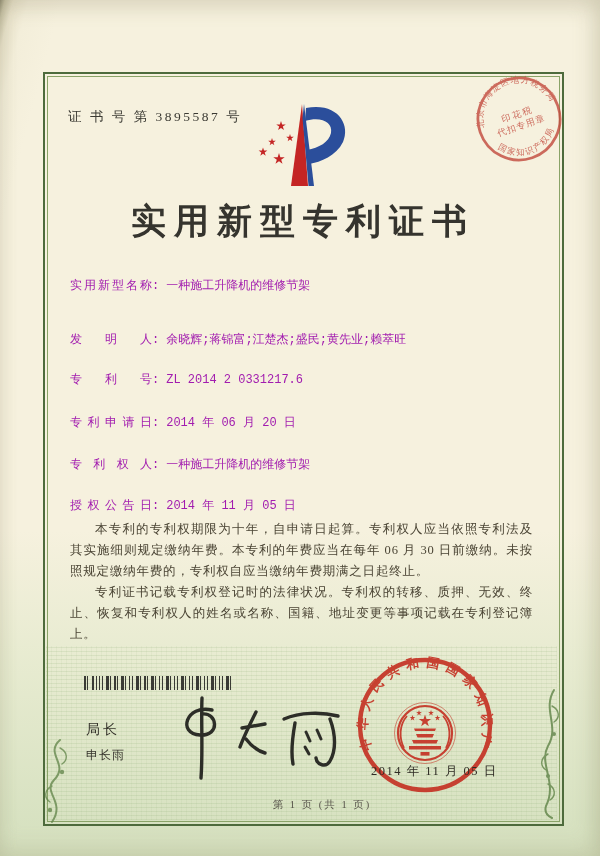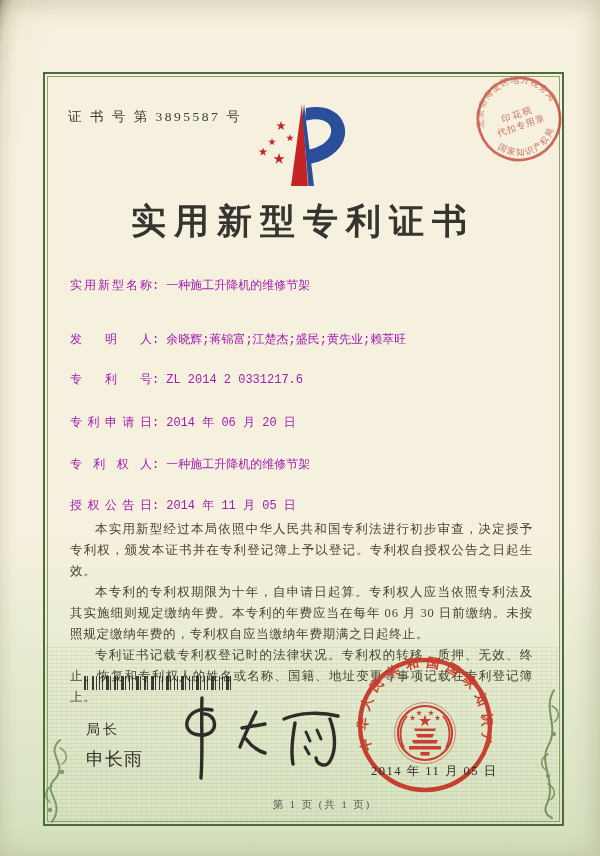--- a/index.html
+++ b/index.html
@@ -34,21 +34,21 @@
   .band{position:absolute;left:46px;top:646px;width:511px;height:174px;pointer-events:none;
     background:
       repeating-linear-gradient(0deg,rgba(121,160,97,0.14) 0 1px,rgba(121,160,97,0) 1px 4px),
       repeating-linear-gradient(90deg,rgba(121,160,97,0.07) 0 1px,rgba(121,160,97,0) 1px 5px);}
   .barcode{position:absolute;left:84px;top:676px;width:148px;height:14px;opacity:.85;
     background:
       repeating-linear-gradient(90deg,#1d1d1b 0 1.5px,transparent 1.5px 3px,#1d1d1b 3px 4px,
         transparent 4px 7.5px,#1d1d1b 7.5px 10px,transparent 10px 11.5px,
         #1d1d1b 11.5px 12.5px,transparent 12.5px 15px);}
   .director-title{position:absolute;left:86px;top:721px;font-size:14px;color:#35332b;letter-spacing:3px;}
-  .director-name{position:absolute;left:86px;top:747px;font-size:18px;color:#35332b;letter-spacing:1px;}
+  .director-name{position:absolute;left:86px;top:747px;font-size:12px;color:#35332b;letter-spacing:1px;}
   .signature{position:absolute;left:158px;top:694px;width:190px;height:88px;}
   .office-seal{position:absolute;left:355px;top:655px;width:140px;height:140px;opacity:.92;}
   .seal-date{position:absolute;left:371px;top:763px;font-size:12.5px;letter-spacing:1.5px;color:#2f2c25;z-index:5;}
   .tax-seal{position:absolute;left:474px;top:74px;width:90px;height:90px;transform:rotate(-19deg);opacity:.8;}
   .flourish-left{position:absolute;left:38px;top:738px;width:42px;height:86px;opacity:.75;}
   .flourish-right{position:absolute;left:534px;top:688px;width:30px;height:132px;opacity:.8;}
   .page-footer{position:absolute;left:43px;top:798px;width:558px;text-align:center;
     font-size:10.5px;letter-spacing:2px;color:#57534a;}
   svg{display:block;}
 </style>
@@ -99,21 +99,20 @@
   <span class="lbl">专利申请日</span><span class="colon">:</span><span class="val">2014 年 06 月 20 日</span>
 </div>
 <div class="field f5">
   <span class="lbl">专利权人</span><span class="colon">:</span><span class="val">一种施工升降机的维修节架</span>
 </div>
 <div class="field f6">
   <span class="lbl">授权公告日</span><span class="colon">:</span><span class="val">2014 年 11 月 05 日</span>
 </div>
 
 <div class="paras">
-  <p>本实用新型经过本局依照中华人民共和国专利法进行初步审查，决定授予专利权，颁发本证书并在专利登记簿上予以登记。专利权自授权公告之日起生效。</p>
   <p>本专利的专利权期限为十年，自申请日起算。专利权人应当依照专利法及其实施细则规定缴纳年费。本专利的年费应当在每年 06 月 30 日前缴纳。未按照规定缴纳年费的，专利权自应当缴纳年费期满之日起终止。</p>
   <p>专利证书记载专利权登记时的法律状况。专利权的转移、质押、无效、终止、恢复和专利权人的姓名或名称、国籍、地址变更等事项记载在专利登记簿上。</p>
 </div>
 
 <div class="barcode"></div>
 
 <div class="director-title">局长</div>
 <div class="director-name">申长雨</div>
 
 <div class="signature">

